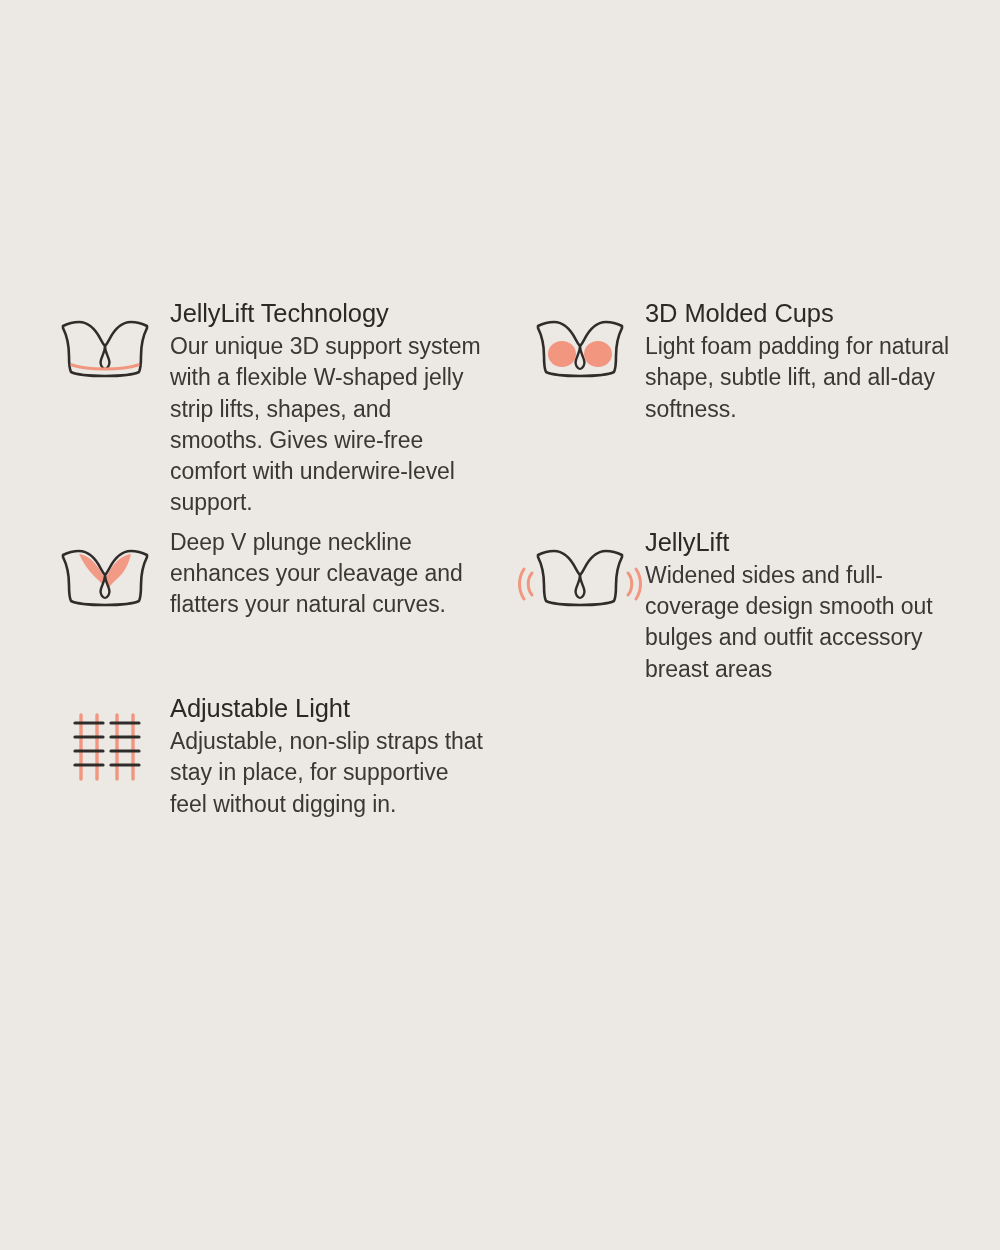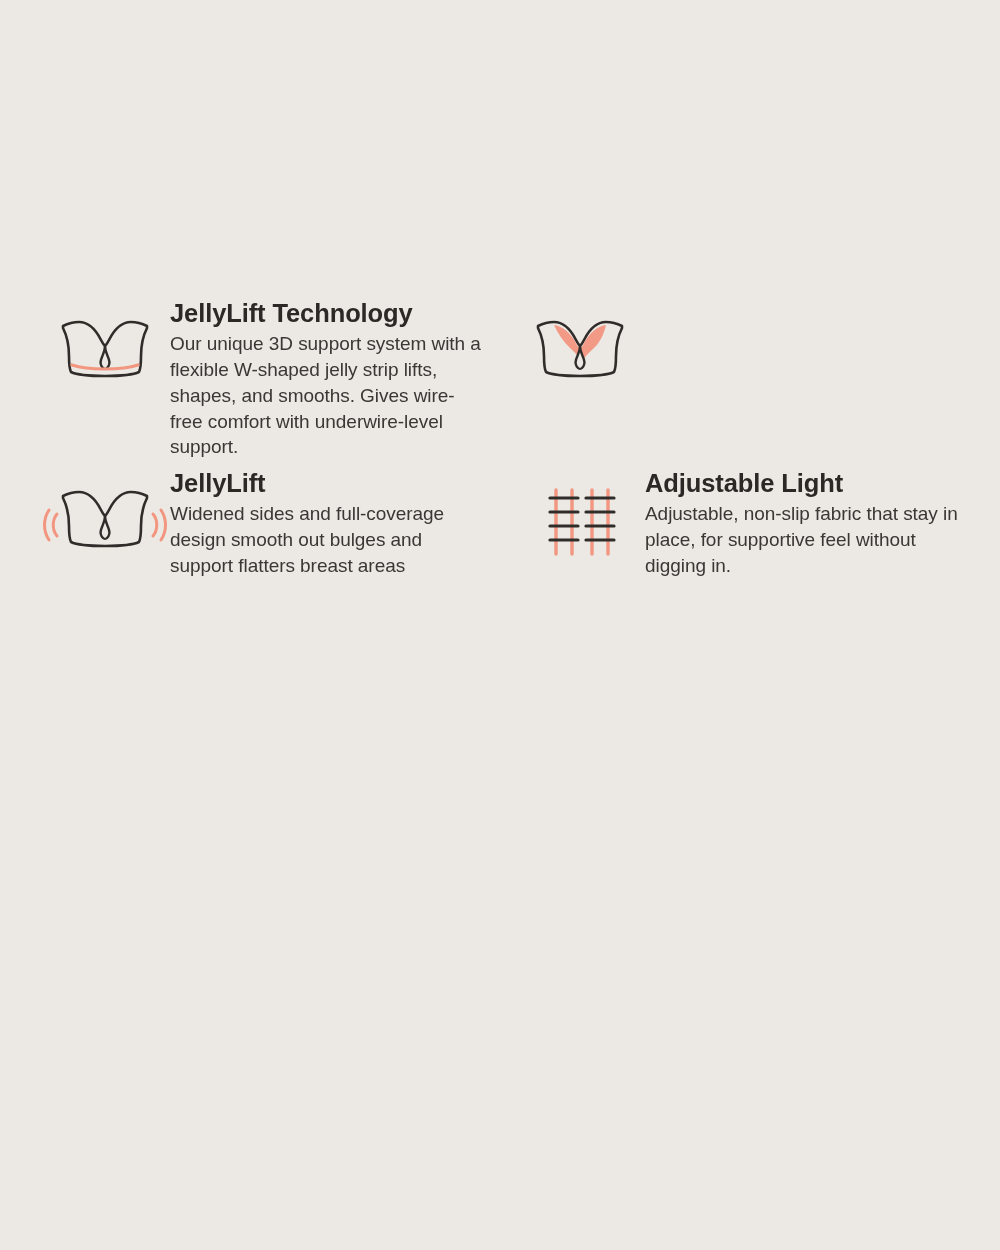--- a/index.html
+++ b/index.html
@@ -43,28 +43,28 @@
     justify-content: center;
     padding-top: 26px;
     box-sizing: border-box;
   }
   .feature-body {
     padding-top: 8px;
     max-width: 315px;
   }
   .feature-title {
     font-size: 25.5px;
-    font-weight: bold;
+    font-weight: normal;
     line-height: 1.22;
     letter-spacing: -0.1px;
     color: #2b2826;
     margin: 0 0 2px 0;
   }
   .feature-desc {
-    font-size: 19px;
+    font-size: 23px;
     line-height: 1.36;
     color: #3a3735;
     margin: 0;
     letter-spacing: -0.05px;
   }
   .cell-r1c1 .feature-body,
   .cell-r1c2 .feature-body { padding-top: 8px; }
   svg { display: block; }
 </style>
 </head>
@@ -82,47 +82,62 @@
           <path d="M15 49 C24 52 38 53 48 53 C58 53 72 52 81 49" fill="none" stroke="#f29680" stroke-width="3.2" stroke-linecap="round"></path>
         </svg>
       </div>
       <div class="feature-body">
         <p class="feature-title">JellyLift Technology</p>
         <p class="feature-desc">Our unique 3D support system with a flexible W-shaped jelly strip lifts, shapes, and smooths. Gives wire-free comfort with underwire-level support.</p>
       </div>
     </div>
 
 
+    <div class="feature row-2">
+      <div class="feature-icon">
+        <svg width="96" height="80" viewBox="0 0 96 80">
+          <path d="M6 10 C6 10 14 6 22 6 C30 6 38 12 44 24 C46 28 48 30 48 30 C48 30 50 28 52 24 C58 12 66 6 74 6 C82 6 90 10 90 10 L90 12 C86 20 84 30 84 40 C84 48 84 52 82 56 C78 58 66 60 48 60 C30 60 18 58 14 56 C12 52 12 48 12 40 C12 30 10 20 6 12 Z" fill="none" stroke="#2f2c2a" stroke-width="2.6" stroke-linejoin="round"></path>
+          <path d="M48 30 C48 36 45 40 44 44 C43 47 44 50 46 52 C47 53 49 53 50 52 C52 50 53 47 52 44 C51 40 48 36 48 30 Z" fill="none" stroke="#2f2c2a" stroke-width="2.4" stroke-linejoin="round"></path>
+          <ellipse cx="30" cy="38" rx="14" ry="13" fill="#f29680"></ellipse>
+          <ellipse cx="66" cy="38" rx="14" ry="13" fill="#f29680"></ellipse>
+        </svg>
+      </div>
+      <div class="feature-body">
+        <p class="feature-title">3D Molded Cups</p>
+        <p class="feature-desc">Light foam padding for natural shape, subtle lift, and all-day softness.</p>
+      </div>
+    </div>
 
     <div class="feature row-2">
       <div class="feature-icon">
         <svg width="96" height="80" viewBox="0 0 96 80">
           <path d="M6 10 C6 10 14 6 22 6 C30 6 38 12 44 24 C46 28 48 30 48 30 C48 30 50 28 52 24 C58 12 66 6 74 6 C82 6 90 10 90 10 L90 12 C86 20 84 30 84 40 C84 48 84 52 82 56 C78 58 66 60 48 60 C30 60 18 58 14 56 C12 52 12 48 12 40 C12 30 10 20 6 12 Z" fill="none" stroke="#2f2c2a" stroke-width="2.6" stroke-linejoin="round"></path>
           <path d="M22 9 C30 10 38 16 44 27 C46 31 48 33 48 33 C48 33 50 31 52 27 C58 16 66 10 74 9 C72 18 68 26 62 32 C57 37 52 41 50 46 C48 41 43 37 38 32 C32 26 26 18 22 9 Z" fill="#f29680" opacity="0.95"></path>
           <path d="M48 30 C48 36 45 40 44 44 C43 47 44 50 46 52 C47 53 49 53 50 52 C52 50 53 47 52 44 C51 40 48 36 48 30 Z" fill="#ece8e4" stroke="#2f2c2a" stroke-width="2.4" stroke-linejoin="round"></path>
         </svg>
       </div>
       <div class="feature-body">
+        <p class="feature-desc">Deep V plunge neckline enhances your cleavage and flatters your natural curves.</p>
       </div>
     </div>
 
     <div class="feature row-3">
       <div class="feature-icon">
         <svg width="124" height="80" viewBox="0 0 124 80">
           <path d="M20 10 C20 10 28 6 36 6 C44 6 52 12 58 24 C60 28 62 30 62 30 C62 30 64 28 66 24 C72 12 80 6 88 6 C96 6 104 10 104 10 L104 12 C100 20 98 30 98 40 C98 48 98 52 96 56 C92 58 80 60 62 60 C44 60 32 58 28 56 C26 52 26 48 26 40 C26 30 24 20 20 12 Z" fill="none" stroke="#2f2c2a" stroke-width="2.6" stroke-linejoin="round"></path>
           <path d="M62 30 C62 36 59 40 58 44 C57 47 58 50 60 52 C61 53 63 53 64 52 C66 50 67 47 66 44 C65 40 62 36 62 30 Z" fill="none" stroke="#2f2c2a" stroke-width="2.4" stroke-linejoin="round"></path>
           <path d="M14 28 C9 34 9 44 14 50" fill="none" stroke="#f29680" stroke-width="3" stroke-linecap="round"></path>
           <path d="M6 24 C0 33 0 45 6 54" fill="none" stroke="#f29680" stroke-width="3" stroke-linecap="round"></path>
           <path d="M110 28 C115 34 115 44 110 50" fill="none" stroke="#f29680" stroke-width="3" stroke-linecap="round"></path>
           <path d="M118 24 C124 33 124 45 118 54" fill="none" stroke="#f29680" stroke-width="3" stroke-linecap="round"></path>
         </svg>
       </div>
       <div class="feature-body">
         <p class="feature-title">JellyLift</p>
-        <p class="feature-desc">Widened sides and full-coverage design smooth out bulges and support flatters breast areas</p>
+        <p class="feature-desc">Widened sides and full-coverage design smooth out bulges and outfit accessory breast areas</p>
       </div>
     </div>
 
     <div class="feature row-3">
       <div class="feature-icon">
         <svg width="96" height="80" viewBox="0 0 96 80">
           <g stroke="#f29680" stroke-width="3.4" stroke-linecap="round">
             <line x1="24" y1="4" x2="24" y2="68"></line>
             <line x1="40" y1="4" x2="40" y2="68"></line>
             <line x1="60" y1="4" x2="60" y2="68"></line>
@@ -135,18 +150,18 @@
             <line x1="18" y1="54" x2="46" y2="54"></line>
             <line x1="54" y1="12" x2="82" y2="12"></line>
             <line x1="54" y1="26" x2="82" y2="26"></line>
             <line x1="54" y1="40" x2="82" y2="40"></line>
             <line x1="54" y1="54" x2="82" y2="54"></line>
           </g>
         </svg>
       </div>
       <div class="feature-body">
         <p class="feature-title">Adjustable Light</p>
-        <p class="feature-desc">Adjustable, non-slip fabric that stay in place, for supportive feel without digging in.</p>
+        <p class="feature-desc">Adjustable, non-slip straps that stay in place, for supportive feel without digging in.</p>
       </div>
     </div>
 
   </div>
 </div>
 
 </body></html>

